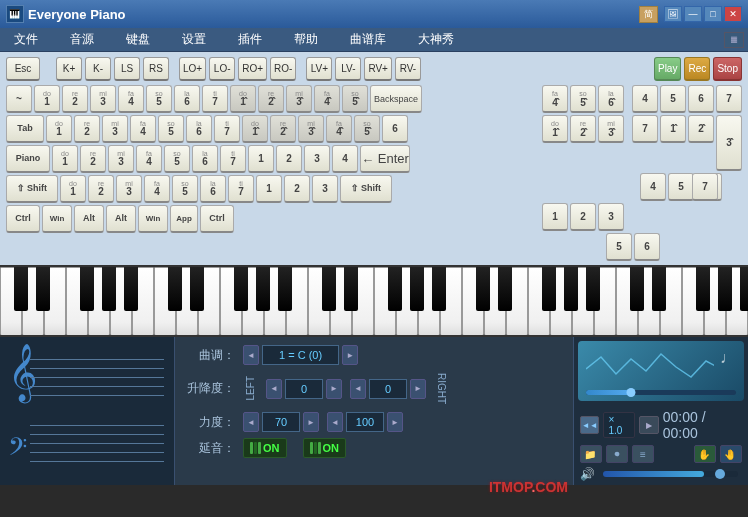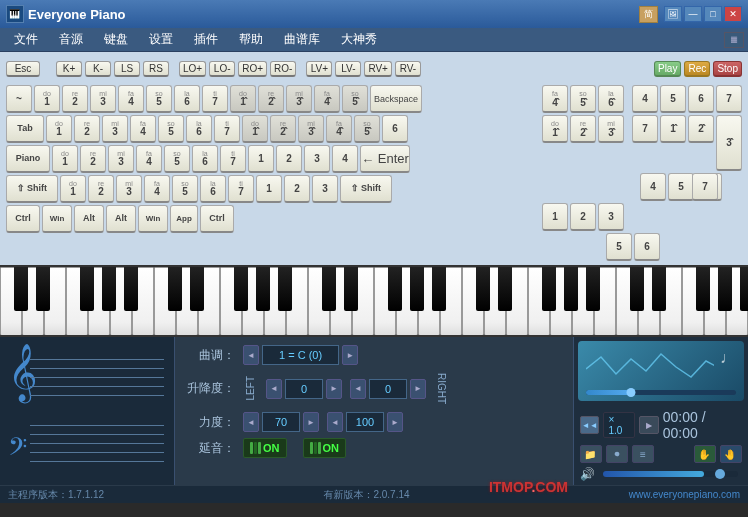--- a/index.html
+++ b/index.html
@@ -58,21 +58,21 @@
       cursor: pointer;
     }
 
     
     #menu-bar {
       height: 24px;
       background: #3a5a80;
       display: flex;
       align-items: center;
       padding: 0 4px;
-      gap: 1px;
+      gap: 12px;
       border-bottom: 1px solid #2a4060;
     }
     .menu-item {
       color: white;
       font-size: 12px;
       padding: 2px 10px;
       cursor: pointer;
       border-radius: 2px;
     }
 
@@ -95,21 +95,21 @@
       background: linear-gradient(to bottom, #f8f8f0, #e0e0d0);
       border: 1px solid #999;
       border-bottom: 2px solid #777;
       border-radius: 3px;
       font-size: 10px;
       display: flex;
       align-items: center;
       justify-content: center;
       cursor: pointer;
       min-width: 26px;
-      height: 16px;
+      height: 24px;
       padding: 0 3px;
       color: #333;
     }
 
     .key-btn.esc { min-width: 34px; }
     .key-btn.green {
       background: linear-gradient(to bottom, #88cc88, #66aa66);
       color: white;
       border-color: #558855;
     }
@@ -1125,18 +1125,13 @@
           </div>
         </div>
       </div>
     </div>
   </div>
 
   <div class="itmop-badge">
     <span style="color:#cc3333">ITMOP</span><span class="itmop-dot">.</span><span style="color:#cc3333">COM</span>
   </div>
 
-  <div id="status-bar">
-    <span class="status-text">主程序版本：1.7.1.12</span>
-    <span class="status-text">有新版本：2.0.7.14</span>
-    <span class="status-link">www.everyonepiano.com</span>
-  </div>
 </div>
 
 </body></html>

